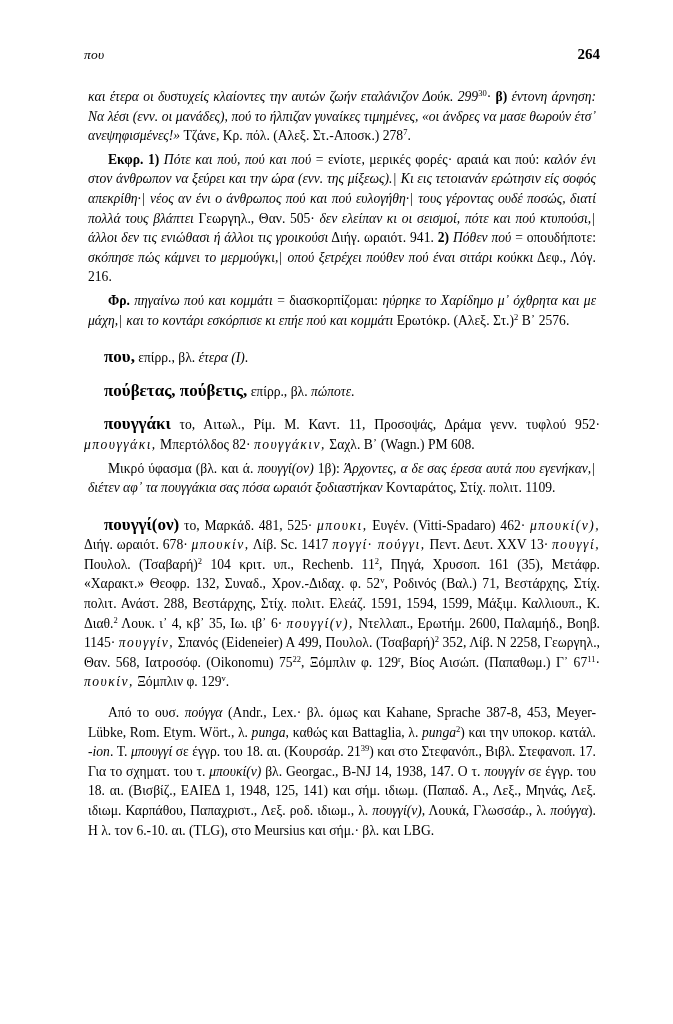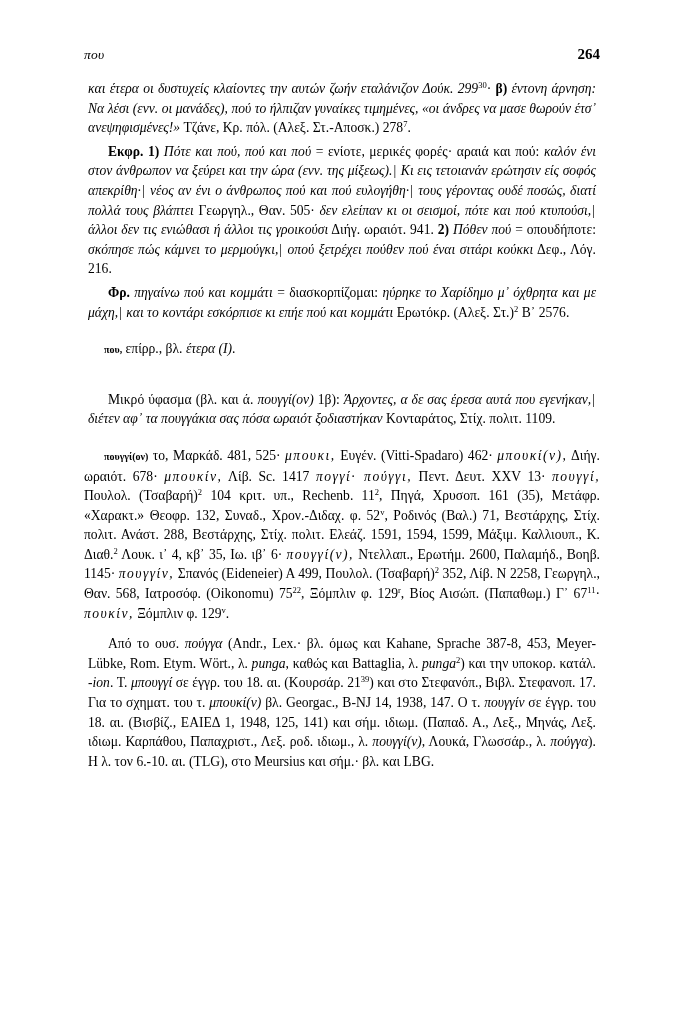--- a/index.html
+++ b/index.html
@@ -25,21 +25,21 @@
     top: 46px;
     width: 516px;
   }
 
   
   .runhead {
     display: flex;
     align-items: flex-end;
     justify-content: space-between;
     width: 100%;
-    margin-bottom: 16px;
+    margin-bottom: 24px;
   }
   .runhead-left {
     font-style: italic;
     font-size: 13.5px;
     letter-spacing: 0.2px;
   }
   .runhead-right {
     font-weight: bold;
     font-size: 15px;
   }
@@ -73,21 +73,21 @@
     font-style: italic;
     letter-spacing: 1.45px;
   }
   sup {
     font-size: 0.63em;
     line-height: 0;
     vertical-align: 0.55em;
   }
   .hw {
     font-weight: bold;
-    font-size: 10px;
+    font-size: 17px;
   }
   .rule-break {
     font-style: normal;
     padding: 0 1px;
   }
 </style>
 </head>
 <body>
 
 <div class="page">
@@ -105,23 +105,25 @@
       <p class="para indent"><span class="bd">Εκφρ.</span> <span class="bd">1)</span> <span class="it">Πότε και πού, πού και πού</span> <span>=</span> <span>ενίοτε, μερικές φορές· αραιά και πού:</span> <span class="it">καλόν ένι στον άνθρωπον να ξεύρει και την ώρα (ενν. της μίξεως).</span><span class="rule-break">|</span> <span class="it">Κι εις τετοιανάν ερώτησιν είς σοφός απεκρίθη·</span><span class="rule-break">|</span> <span class="it">νέος αν ένι ο άνθρωπος πού και πού ευλογήθη·</span><span class="rule-break">|</span> <span class="it">τους γέροντας ουδέ ποσώς, διατί πολλά τους βλάπτει</span> <span>Γεωργηλ., Θαν. 505·</span> <span class="it">δεν ελείπαν κι οι σεισμοί, πότε και πού κτυπούσι,</span><span class="rule-break">|</span> <span class="it">άλλοι δεν τις ενιώθασι ή άλλοι τις γροικούσι</span> <span>Διήγ. ωραιότ. 941.</span> <span class="bd">2)</span> <span class="it">Πόθεν πού</span> <span>=</span> <span>οπουδήποτε:</span> <span class="it">σκόπησε πώς κάμνει το μερμούγκι,</span><span class="rule-break">|</span> <span class="it">οπού ξετρέχει πούθεν πού έναι σιτάρι κούκκι</span> <span>Δεφ., Λόγ. 216.</span></p>
 
       <p class="para indent"><span class="bd">Φρ.</span> <span class="it">πηγαίνω πού και κομμάτι</span> <span>=</span> <span>διασκορπίζομαι:</span> <span class="it">ηύρηκε το Χαρίδημο μ᾽ όχθρητα και με μάχη,</span><span class="rule-break">|</span> <span class="it">και το κοντάρι εσκόρπισε κι επήε πού και κομμάτι</span> <span>Ερωτόκρ. (Αλεξ. Στ.)</span><sup>2</sup> <span>Β᾽ 2576.</span></p>
 
       <div class="gap-md"></div>
 
       <p class="entry"><span class="hw">που,</span> <span>επίρρ., βλ. </span><span class="it">έτερα (I)</span><span>.</span></p>
 
       <div class="gap-md"></div>
 
+      <p class="entry"><span class="hw">πούβετας, πούβετις,</span> <span>επίρρ., βλ. </span><span class="it">πώποτε</span><span>.</span></p>
 
       <div class="gap-md"></div>
 
+      <p class="entry"><span class="hw">πουγγάκι</span><span> το, Αιτωλ., Ρίμ. Μ. Καντ. 11, Προσοψάς, Δράμα γενν. τυφλού 952·</span> <span class="sp">μπουγγάκι,</span><span> Μπερτόλδος 82·</span> <span class="sp">πουγγάκιν,</span><span> Σαχλ. Β᾽ (Wagn.) PM 608.</span></p>
 
 
       <p class="para indent"><span>Μικρό ύφασμα (βλ. και ά. </span><span class="it">πουγγί(ον)</span><span> 1β):</span> <span class="it">Άρχοντες, α δε σας έρεσα αυτά που εγενήκαν,</span><span class="rule-break">|</span> <span class="it">διέτεν αφ᾽ τα πουγγάκια σας πόσα ωραιότ ξοδιαστήκαν</span> <span>Κονταράτος, Στίχ. πολιτ. 1109.</span></p>
 
       <div class="gap-md"></div>
 
       <p class="entry"><span class="hw">πουγγί(ον)</span><span> το, Μαρκάδ. 481, 525·</span> <span class="sp">μπουκι,</span><span> Ευγέν. (Vitti-Spadaro) 462·</span> <span class="sp">μπουκί(ν),</span><span> Διήγ. ωραιότ. 678·</span> <span class="sp">μπουκίν,</span><span> Λίβ. Sc. 1417 </span><span class="sp">πογγί· πούγγι,</span><span> Πεντ. Δευτ. XXV 13·</span> <span class="sp">πουγγί,</span><span> Πουλολ. (Τσαβαρή)</span><sup>2</sup><span> 104 κριτ. υπ., Rechenb. 11</span><sup>2</sup><span>, Πηγά, Χρυσοπ. 161 (35), Μετάφρ. «Χαρακτ.» Θεοφρ. 132, Συναδ., Χρον.-Διδαχ. φ. 52</span><sup>v</sup><span>, Ροδινός (Βαλ.) 71, Βεστάρχης, Στίχ. πολιτ. Ανάστ. 288, Βεστάρχης, Στίχ. πολιτ. Ελεάζ. 1591, 1594, 1599, Μάξιμ. Καλλιουπ., Κ. Διαθ.</span><sup>2</sup><span> Λουκ. ι᾽ 4, κβ᾽ 35, Ιω. ιβ᾽ 6·</span> <span class="sp">πουγγί(ν),</span><span> Ντελλαπ., Ερωτήμ. 2600, Παλαμήδ., Βοηβ. 1145·</span> <span class="sp">πουγγίν,</span><span> Σπανός (Eideneier) Α 499, Πουλολ. (Τσαβαρή)</span><sup>2</sup><span> 352, Λίβ. Ν 2258, Γεωργηλ., Θαν. 568, Ιατροσόφ. (Oikonomu) 75</span><sup>22</sup><span>, Ξόμπλιν φ. 129</span><sup>r</sup><span>, Βίος Αισώπ. (Παπαθωμ.) Γ᾽ 67</span><sup>11</sup><span>·</span> <span class="sp">πουκίν,</span><span> Ξόμπλιν φ. 129</span><sup>v</sup><span>.</span></p>
 
       <div class="gap-sm"></div>
 

